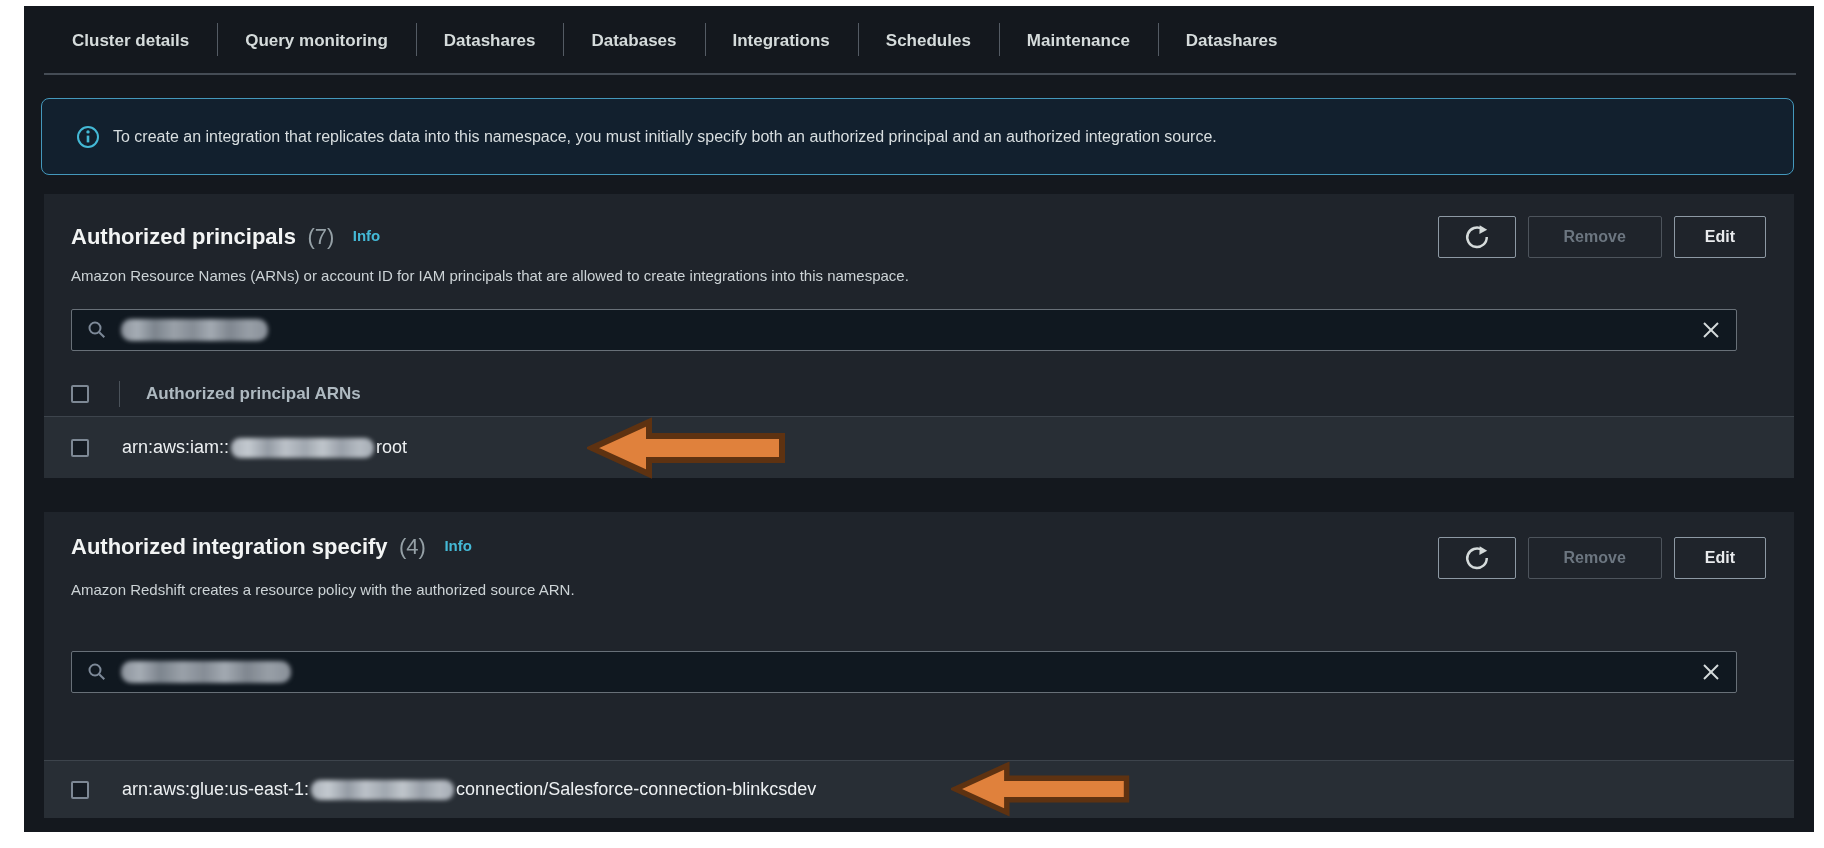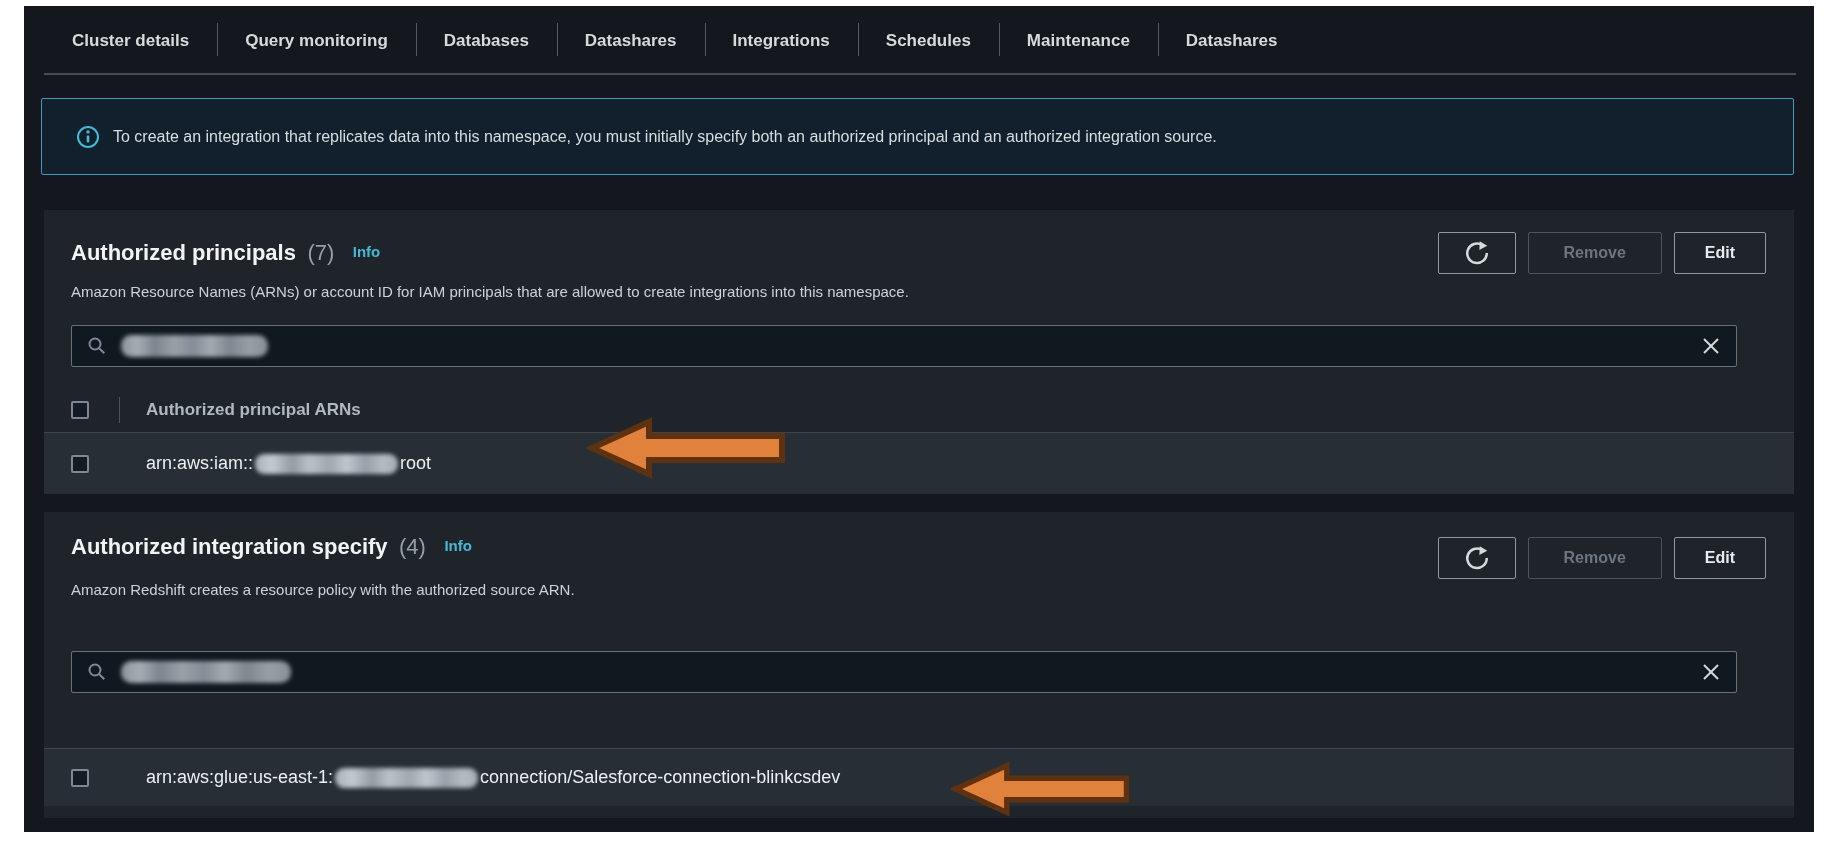--- a/index.html
+++ b/index.html
@@ -9,27 +9,27 @@
   
   .tabbar { position:absolute; top:0; left:0; right:0; height:69px; }
   .tabbar::after { content:''; position:absolute; left:20px; right:18px; bottom:0; height:2px; background:#454c55; }
   .tabs { display:flex; margin-left:20px; height:69px; align-items:stretch; }
   .tab { position:relative; display:flex; align-items:center; padding:0 28px; font-size:17px; font-weight:bold; color:#d5dbdb; cursor:pointer; white-space:nowrap; }
   .tab + .tab::before { content:''; position:absolute; left:0; top:17px; height:33px; width:1px; background:#545b64; }
   .tab.active { color:#44b9d6; }
   .tab.active::after { content:''; position:absolute; left:0; right:0; bottom:0; height:4px; background:#e2e7e9; z-index:2; }
 
   
-  .banner { position:absolute; left:17px; top:92px; width:1753px; height:77px; background:#12202e; border:1px solid #4498bc; border-radius:2px; display:flex; align-items:center; padding:0 20px 0 34px; }
+  .banner { position:absolute; left:17px; top:92px; width:1753px; height:77px; background:#12202e; border:1px solid #4498bc; border-radius:8px; display:flex; align-items:center; padding:0 20px 0 34px; }
   .banner-icon { width:24px; height:24px; flex:0 0 24px; }
   .banner-text { margin-left:13px; font-size:16px; color:#d8dee0; }
 
   
   .panel { position:absolute; left:20px; width:1750px; background:#1f242b; }
-  #panel-principals { top:204px; height:284px;text-decoration:underline; }
+  #panel-principals { top:188px; height:284px;text-decoration:underline; }
   #panel-sources { top:506px; height:306px; }
 
   .title-row { position:absolute; left:27px; white-space:nowrap; }
   .panel-title { font-size:22px; font-weight:bold; color:#f2f4f4; }
   .panel-count { font-size:22px; font-weight:normal; color:#95a0a6; margin-left:7px; }
   .info-link { font-size:15px; font-weight:bold; color:#44b9d6; margin-left:14px; vertical-align:3px; cursor:pointer; }
   .desc { position:absolute; left:27px; font-size:15px; color:#ccd3d6; line-height:22px; }
 
   .btn-row { position:absolute; right:28px; display:flex; gap:12px; }
   .btn { height:42px; background:#1f242b; border:1px solid #8d99a4; border-radius:2px; display:flex; align-items:center; justify-content:center; font-size:16px; font-weight:bold; color:#e9ebed; cursor:pointer; }
@@ -41,37 +41,37 @@
   .redact { border-radius:10px; filter: blur(2px);
     background-image: linear-gradient(90deg,#8b929b 0%,#a6adb5 11%,#7c848d 23%,#9aa1a9 36%,#858c95 49%,#a3aab2 61%,#7f868f 74%,#989fa7 87%,#888f98 100%); }
   .search-redact { height:22px; margin-left:14px; }
   .clear-x { margin-left:auto; width:20px; height:20px; cursor:pointer; }
 
   .checkbox { width:18px; height:18px; flex:0 0 18px; border:2px solid #7d8894; border-radius:2px; background:#151b22; cursor:pointer; }
   .thead { position:absolute; left:0; right:0; height:44px; display:flex; align-items:center; padding-left:27px; }
   .col-divider { width:1px; height:26px; background:#4a525a; margin-left:30px; }
   .col-label { margin-left:26px; font-size:17px; font-weight:bold; color:#aeb9c0; }
   .trow { position:absolute; left:0; right:0; height:62px; background:#282e35; border-top:1px solid #3d444c; display:flex; align-items:center; padding-left:27px; cursor:pointer; }
-  .arn { margin-left:57px; font-size:18px; color:#edf0f2; display:flex; align-items:center; white-space:nowrap; }
+  .arn { margin-left:33px; font-size:18px; color:#edf0f2; display:flex; align-items:center; white-space:nowrap; }
   .arn-redact { width:143px; height:20px; border-radius:9px; margin:0 2px; filter:blur(2px);
     background-image: linear-gradient(90deg,#aab0b8 0%,#c4cad0 12%,#949ba4 26%,#bcc2c9 38%,#a0a7af 52%,#c0c6cc 64%,#99a0a9 77%,#b6bcc3 90%,#a4abb3 100%); }
 
   .arrow { position:absolute; z-index:5; }
 </style>
 </head>
 <body>
 
 <div class="screen">
 
   <div class="tabbar">
     <div class="tabs">
       <div class="tab">Cluster details</div>
       <div class="tab">Query monitoring</div>
+      <div class="tab">Datashares</div>
       <div class="tab">Databases</div>
-      <div class="tab">Datashares</div>
       <div class="tab">Integrations</div>
       <div class="tab">Schedules</div>
       <div class="tab">Maintenance</div>
       <div class="tab">Datashares</div>
     </div>
   </div>
 
   <div class="banner">
     <svg class="banner-icon" viewBox="0 0 24 24">
       <circle cx="12" cy="12" r="10" fill="none" stroke="#44b9d6" stroke-width="2"></circle>
@@ -151,21 +151,21 @@
         <circle cx="8" cy="8" r="5.5" fill="none" stroke="#7d8998" stroke-width="2"></circle>
         <line x1="12.2" y1="12.2" x2="17.3" y2="17.3" stroke="#7d8998" stroke-width="2"></line>
       </svg>
       <div class="redact search-redact" style="width:170px;"></div>
       <svg class="clear-x" viewBox="0 0 20 20">
         <line x1="3" y1="3" x2="17" y2="17" stroke="#d5dbdb" stroke-width="2"></line>
         <line x1="17" y1="3" x2="3" y2="17" stroke="#d5dbdb" stroke-width="2"></line>
       </svg>
     </div>
 
-    <div class="trow" style="top:236px; height:58px;">
+    <div class="trow" style="top:248px; height:58px;">
       <div class="checkbox"></div>
       <div class="arn">
         <span>arn:aws:glue:us-east-1:</span>
         <span class="arn-redact"></span>
         <span>connection/Salesforce-connection-blinkcsdev</span>
       </div>
     </div>
   </div>
 
   <svg class="arrow" style="left:563px; top:409px; width:200px; height:66px;" viewBox="0 0 200 66">

